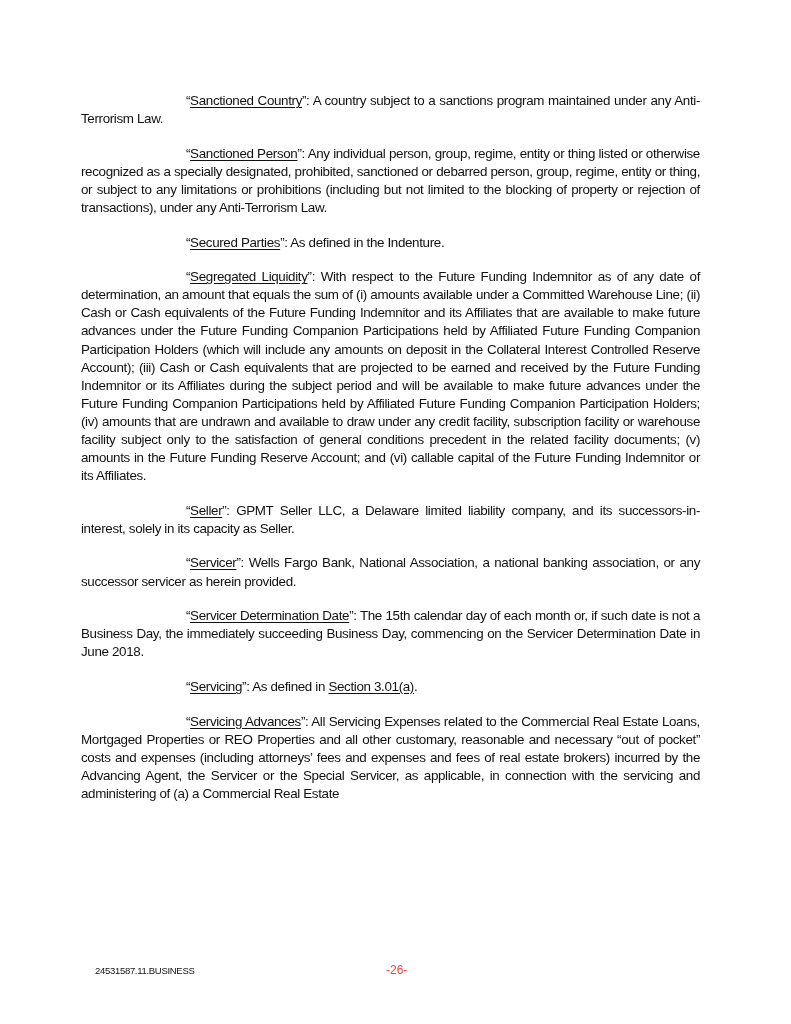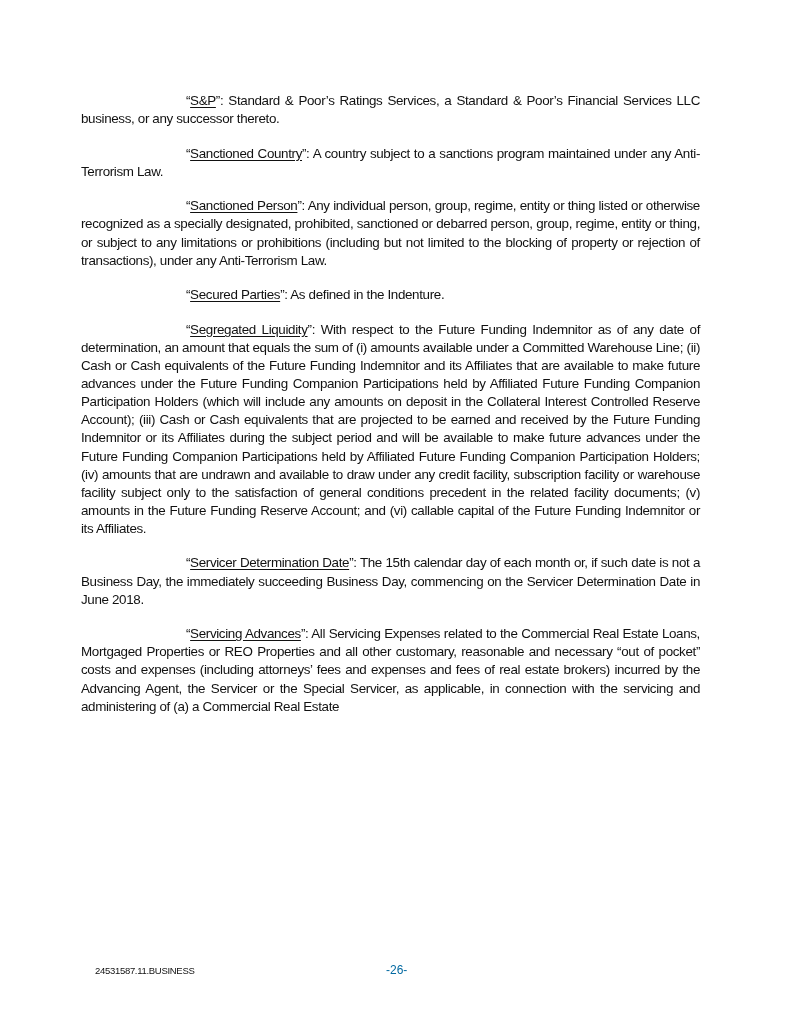--- a/index.html
+++ b/index.html
@@ -31,43 +31,45 @@
     letter-spacing: -0.3px;
     color: #111;
     text-align: center;
   }
   .footer-page {
     position: absolute;
     left: 386px;
     top: 963px;
     font-family: "Liberation Sans", sans-serif;
     font-size: 12px;
-    color: #0369a1;
+    color: #ef4444;
   }
 </style>
 </head>
 <body>
 
 <div class="page">
 
-  <p class="para"><span>“</span><span class="term">S&amp;P</span><span>”:  </span><span>Standard &amp; Poor’s Ratings Services, a Standard &amp; Poor’s Financial Services LLC business, or any successor thereto.</span></p>
 
 
   <p class="para"><span>“</span><span class="term">Sanctioned Country</span><span>”:  </span><span>A country subject to a sanctions program maintained under any Anti-Terrorism Law.</span></p>
 
   <p class="para"><span>“</span><span class="term">Sanctioned Person</span><span>”:  </span><span>Any individual person, group, regime, entity or thing listed or otherwise recognized as a specially designated, prohibited, sanctioned or debarred person, group, regime, entity or thing, or subject to any limitations or prohibitions (including but not limited to the blocking of property or rejection of transactions), under any Anti-Terrorism Law.</span></p>
 
   <p class="para"><span>“</span><span class="term">Secured Parties</span><span>”:  </span><span>As defined in the Indenture.</span></p>
 
   <p class="para"><span>“</span><span class="term">Segregated Liquidity</span><span>”:  </span><span>With respect to the Future Funding Indemnitor as of any date of determination, an amount that equals the sum of (i) amounts available under a Committed Warehouse Line; (ii) Cash or Cash equivalents of the Future Funding Indemnitor and its Affiliates that are available to make future advances under the Future Funding Companion Participations held by Affiliated Future Funding Companion Participation Holders (which will include any amounts on deposit in the Collateral Interest Controlled Reserve Account); (iii) Cash or Cash equivalents that are projected to be earned and received by the Future Funding Indemnitor or its Affiliates during the subject period and will be available to make future advances under the Future Funding Companion Participations held by Affiliated Future Funding Companion Participation Holders; (iv) amounts that are undrawn and available to draw under any credit facility, subscription facility or warehouse facility subject only to the satisfaction of general conditions precedent in the related facility documents; (v) amounts in the Future Funding Reserve Account; and (vi) callable capital of the Future Funding Indemnitor or its Affiliates.</span></p>
 
+  <p class="para"><span>“</span><span class="term">Seller</span><span>”:  </span><span>GPMT Seller LLC, a Delaware limited liability company, and its successors-in-interest, solely in its capacity as Seller.</span></p>
 
+  <p class="para"><span>“</span><span class="term">Servicer</span><span>”:  </span><span>Wells Fargo Bank, National Association, a national banking association, or any successor servicer as herein provided.</span></p>
 
   <p class="para"><span>“</span><span class="term">Servicer Determination Date</span><span>”:  </span><span>The 15th calendar day of each month or, if such date is not a Business Day, the immediately succeeding Business Day, commencing on the Servicer Determination Date in June 2018.</span></p>
 
 
+  <p class="para"><span>“</span><span class="term">Servicing</span><span>”:  </span><span>As defined in </span><span class="ref">Section 3.01(a)</span><span>.</span></p>
 
   <p class="para"><span>“</span><span class="term">Servicing Advances</span><span>”:  </span><span>All Servicing Expenses related to the Commercial Real Estate Loans, Mortgaged Properties or REO Properties and all other customary, reasonable and necessary “out of pocket” costs and expenses (including attorneys’ fees and expenses and fees of real estate brokers) incurred by the Advancing Agent, the Servicer or the Special Servicer, as applicable, in connection with the servicing and administering of (a) a Commercial Real Estate</span></p>
 
 </div>
 
 <div class="footer-id">24531587.11.BUSINESS</div>
 <div class="footer-page">-26-</div>
 
 </body></html>

